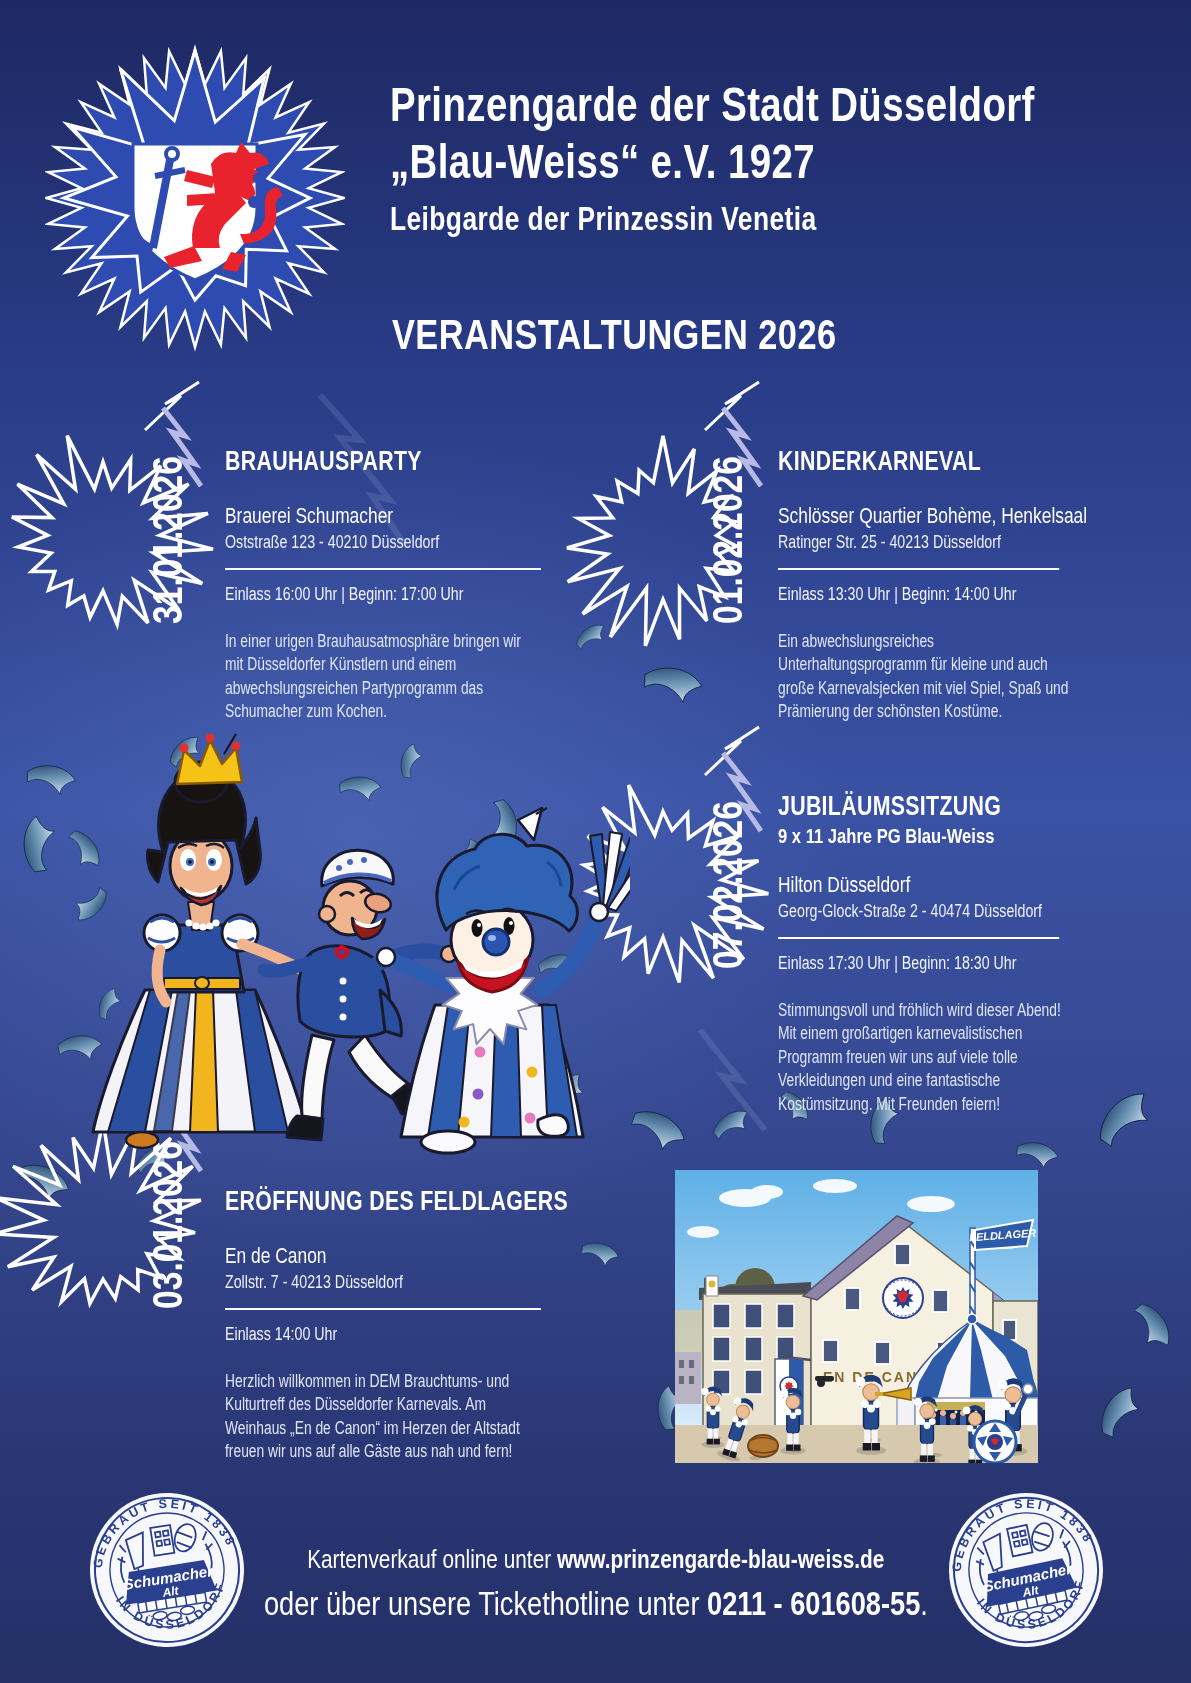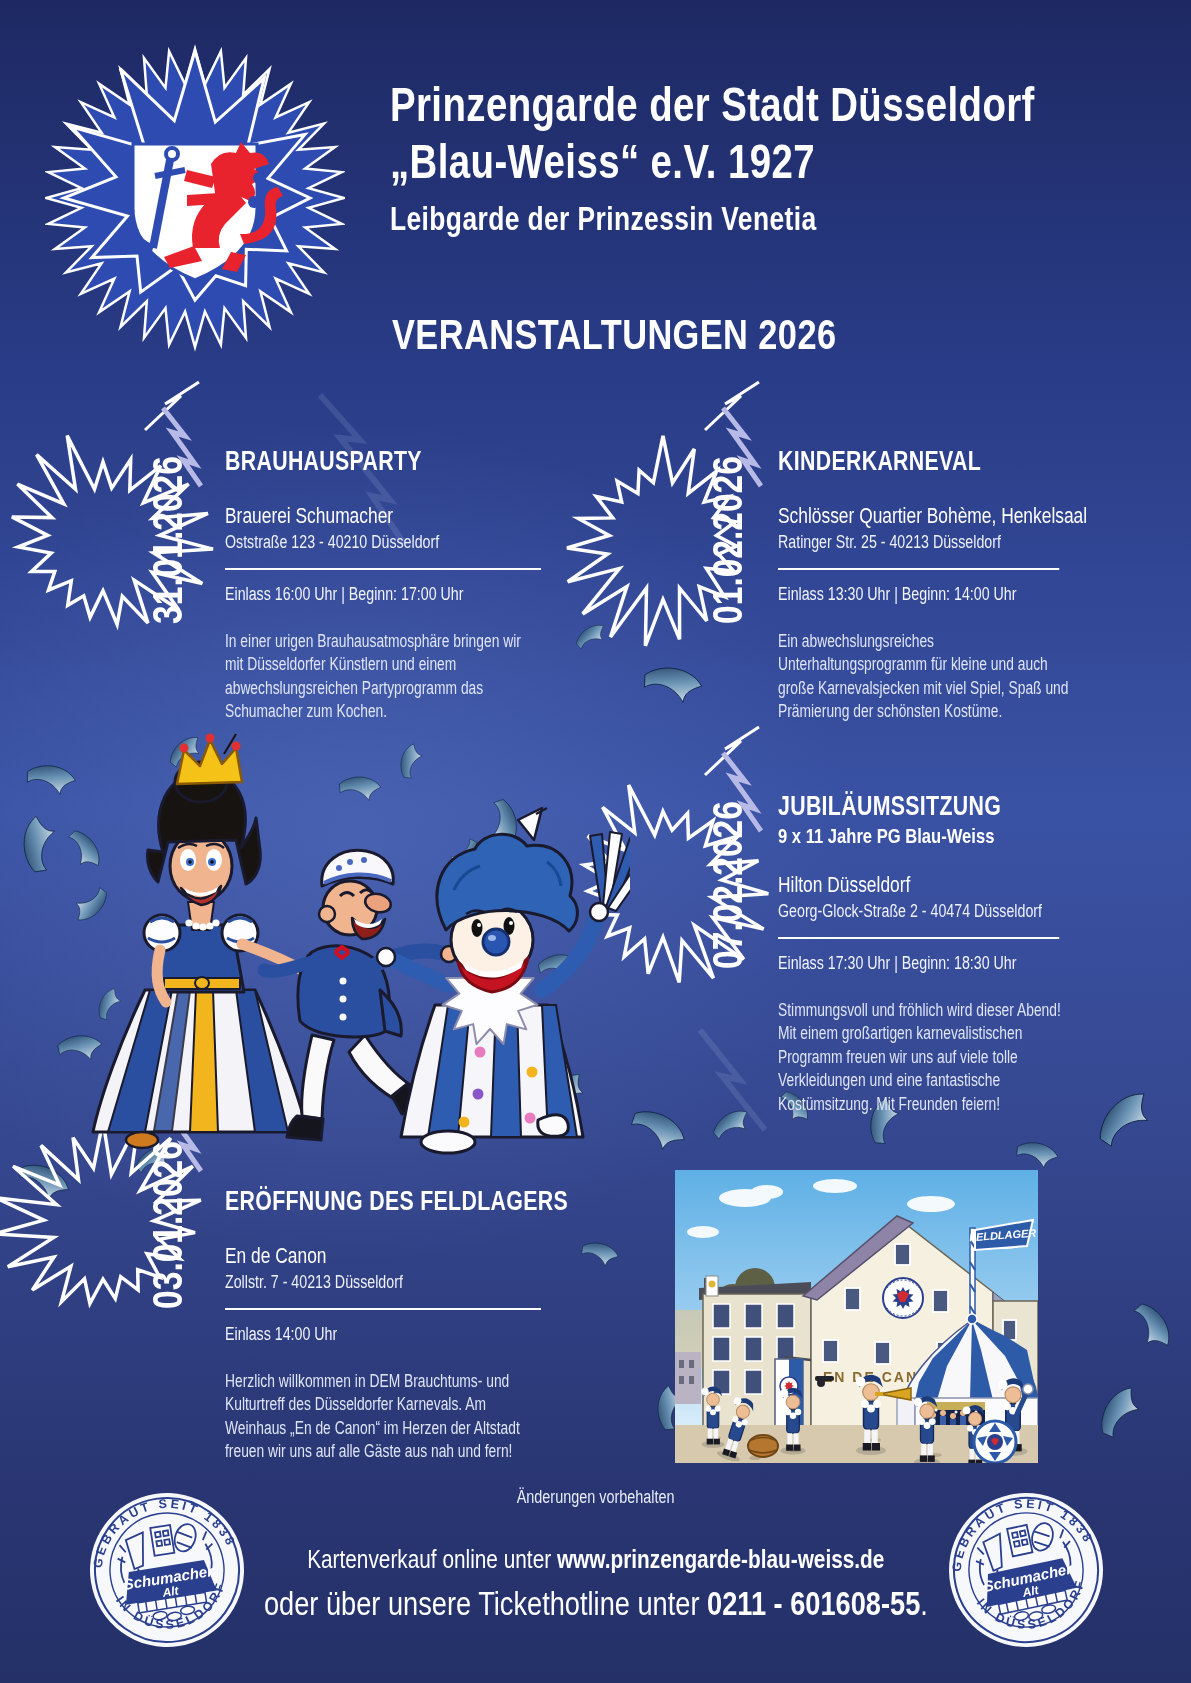--- a/index.html
+++ b/index.html
@@ -486,23 +486,20 @@
             <polygon points="302,268 312,266 308,276"></polygon>
           <polygon points="338,268 328,266 332,276"></polygon>
             <polygon points="320,291 326,282 314,282"></polygon>
         </g>
         <circle cx="320" cy="272" r="8" fill="#2a3f8e"></circle>
         <path d="M316,270 q4,-4 8,0 l-3,5 -2,0 z" fill="#d02a32" stroke="none"></path>
       </g>
     </g>
   </svg>
 
-  <div class="center-line notice">
-    <span class="cond-c">Änderungen vorbehalten</span>
-  </div>
   <div class="center-line tickets1">
     <span class="cond-c"><span>Kartenverkauf online unter </span><b>www.prinzengarde-blau-weiss.de</b></span>
   </div>
   <div class="center-line tickets2">
     <span class="cond-c"><span>oder über unsere Tickethotline unter </span><b>0211 - 601608-55</b><span>.</span></span>
   </div>
 
   <svg class="abs" width="164" height="164" viewBox="0 0 164 164" style="left:85px;top:1488px">
     <g transform="rotate(-9 82 82)">
       <circle cx="82" cy="82" r="77" fill="#f7f8fc"></circle>

